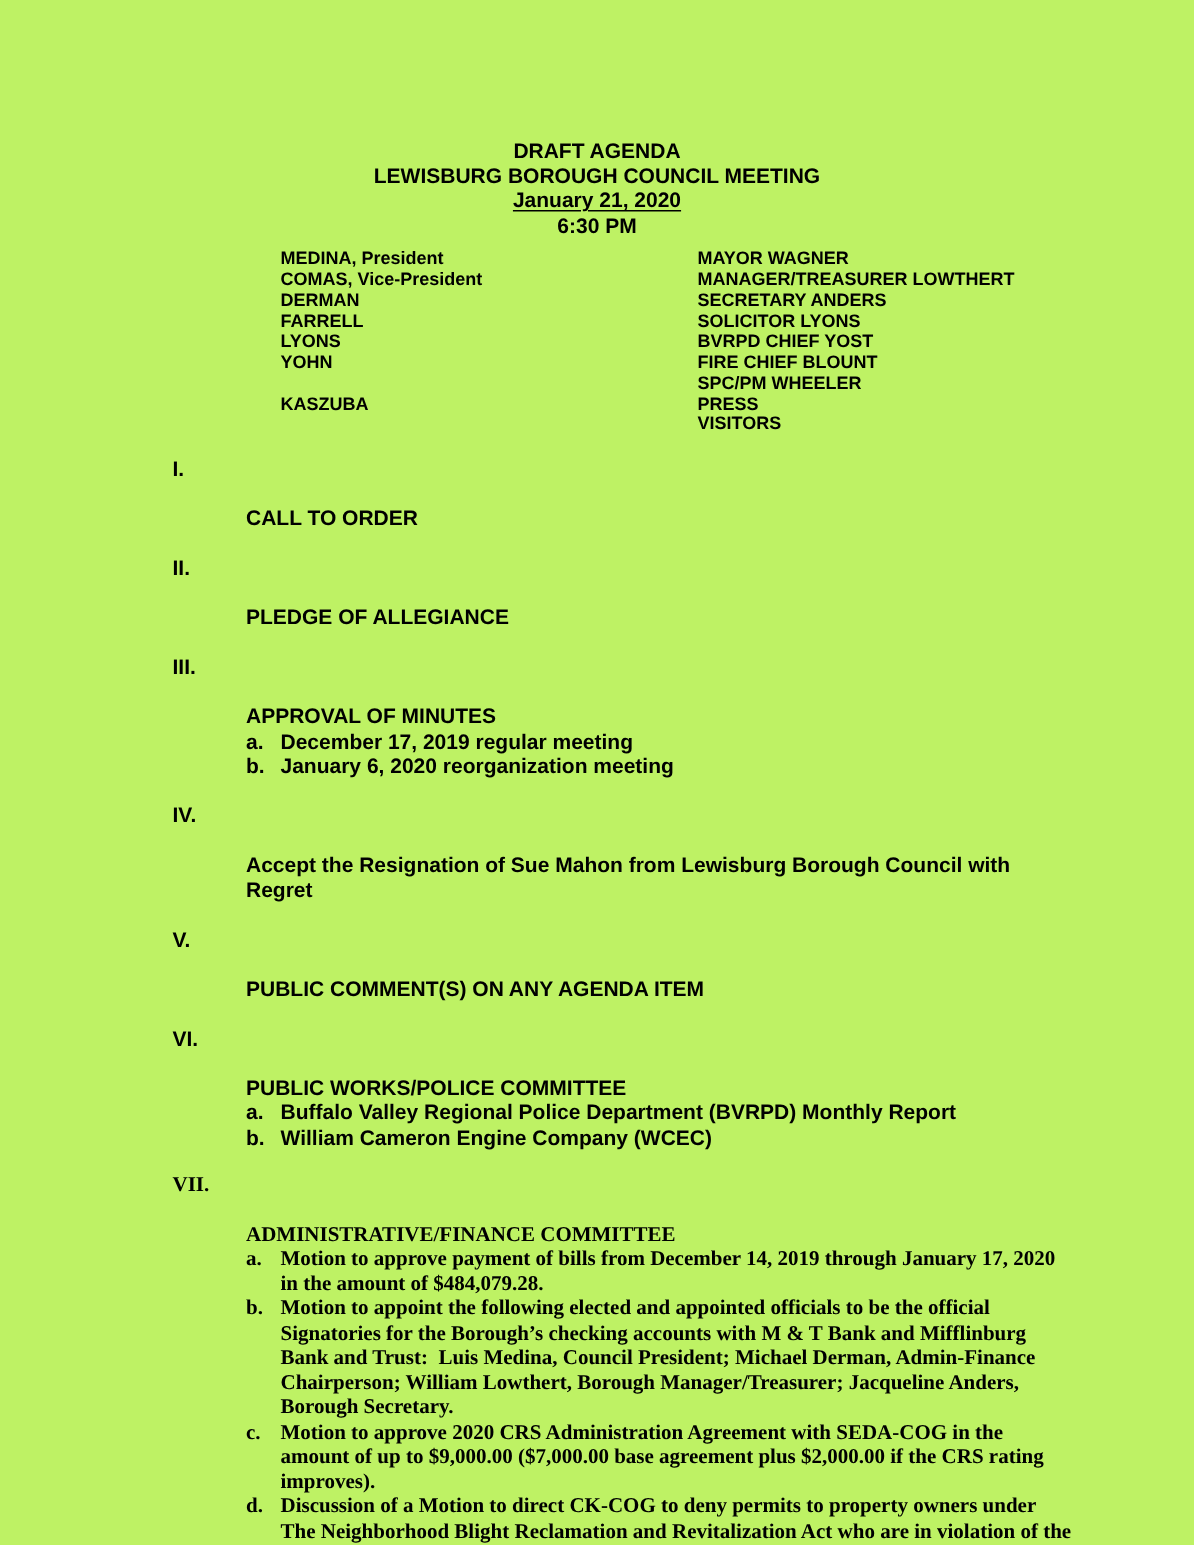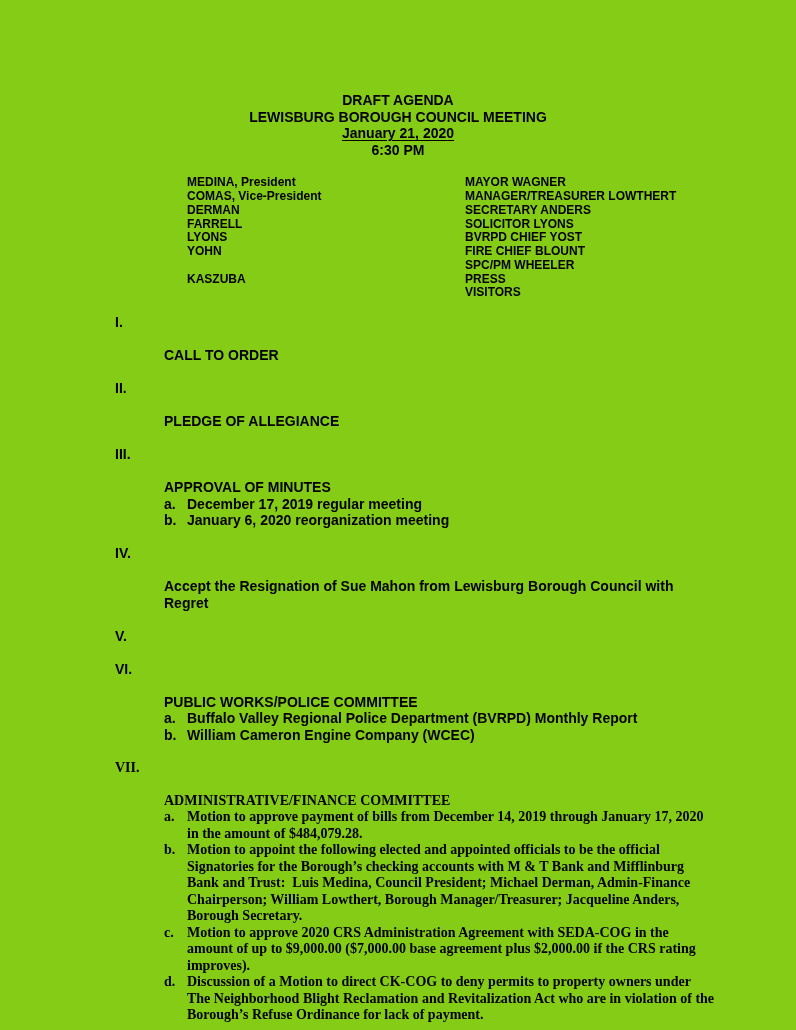--- a/index.html
+++ b/index.html
@@ -4,42 +4,42 @@
 <style>
   html, body {
     margin: 0;
     padding: 0;
     background: #ffffff;
   }
   .page {
     position: relative;
     width: 796px;
     height: 1030px;
-    background: #84cc16;
+    background: #bef264;
     color: #000000;
     font-family: "Liberation Sans", "DejaVu Sans", sans-serif;
     font-weight: 700;
     overflow: hidden;
   }
   
   .doc-header {
     padding-top: 92px;
     text-align: center;
     font-size: 14px;
     line-height: 16.6px;
   }
   .doc-header .underlined {
     text-decoration: underline;
     text-underline-offset: 2px;
   }
   
   .roster {
     display: flex;
     margin-left: 187px;
-    margin-top: 18px;
+    margin-top: 8px;
     font-size: 12px;
     line-height: 13.75px;
   }
   .roster-col-left { width: 278px; }
   .roster-col-right { flex: 1; }
   .roster-line {
     height: 13.75px;
     white-space: pre;
   }
   
@@ -126,20 +126,23 @@
         </div>
       </div>
       <div class="agenda-item">
         <div class="item-numeral">IV.</div>
         <div class="item-content">
           <div class="item-title">Accept the Resignation of Sue Mahon from Lewisburg Borough Council with Regret</div>
         </div>
       </div>
       <div class="agenda-item">
         <div class="item-numeral">V.</div>
+        <div class="item-content">
+          <div class="item-title">PUBLIC COMMENT(S) ON ANY AGENDA ITEM</div>
+        </div>
       </div>
       <div class="agenda-item">
         <div class="item-numeral">VI.</div>
         <div class="item-content">
           <div class="item-title">PUBLIC WORKS/POLICE COMMITTEE</div>
           <div class="sub-item">
             <div class="sub-letter">a.</div>
             <div class="sub-text">Buffalo Valley Regional Police Department (BVRPD) Monthly Report</div>
           </div>
           <div class="sub-item">

